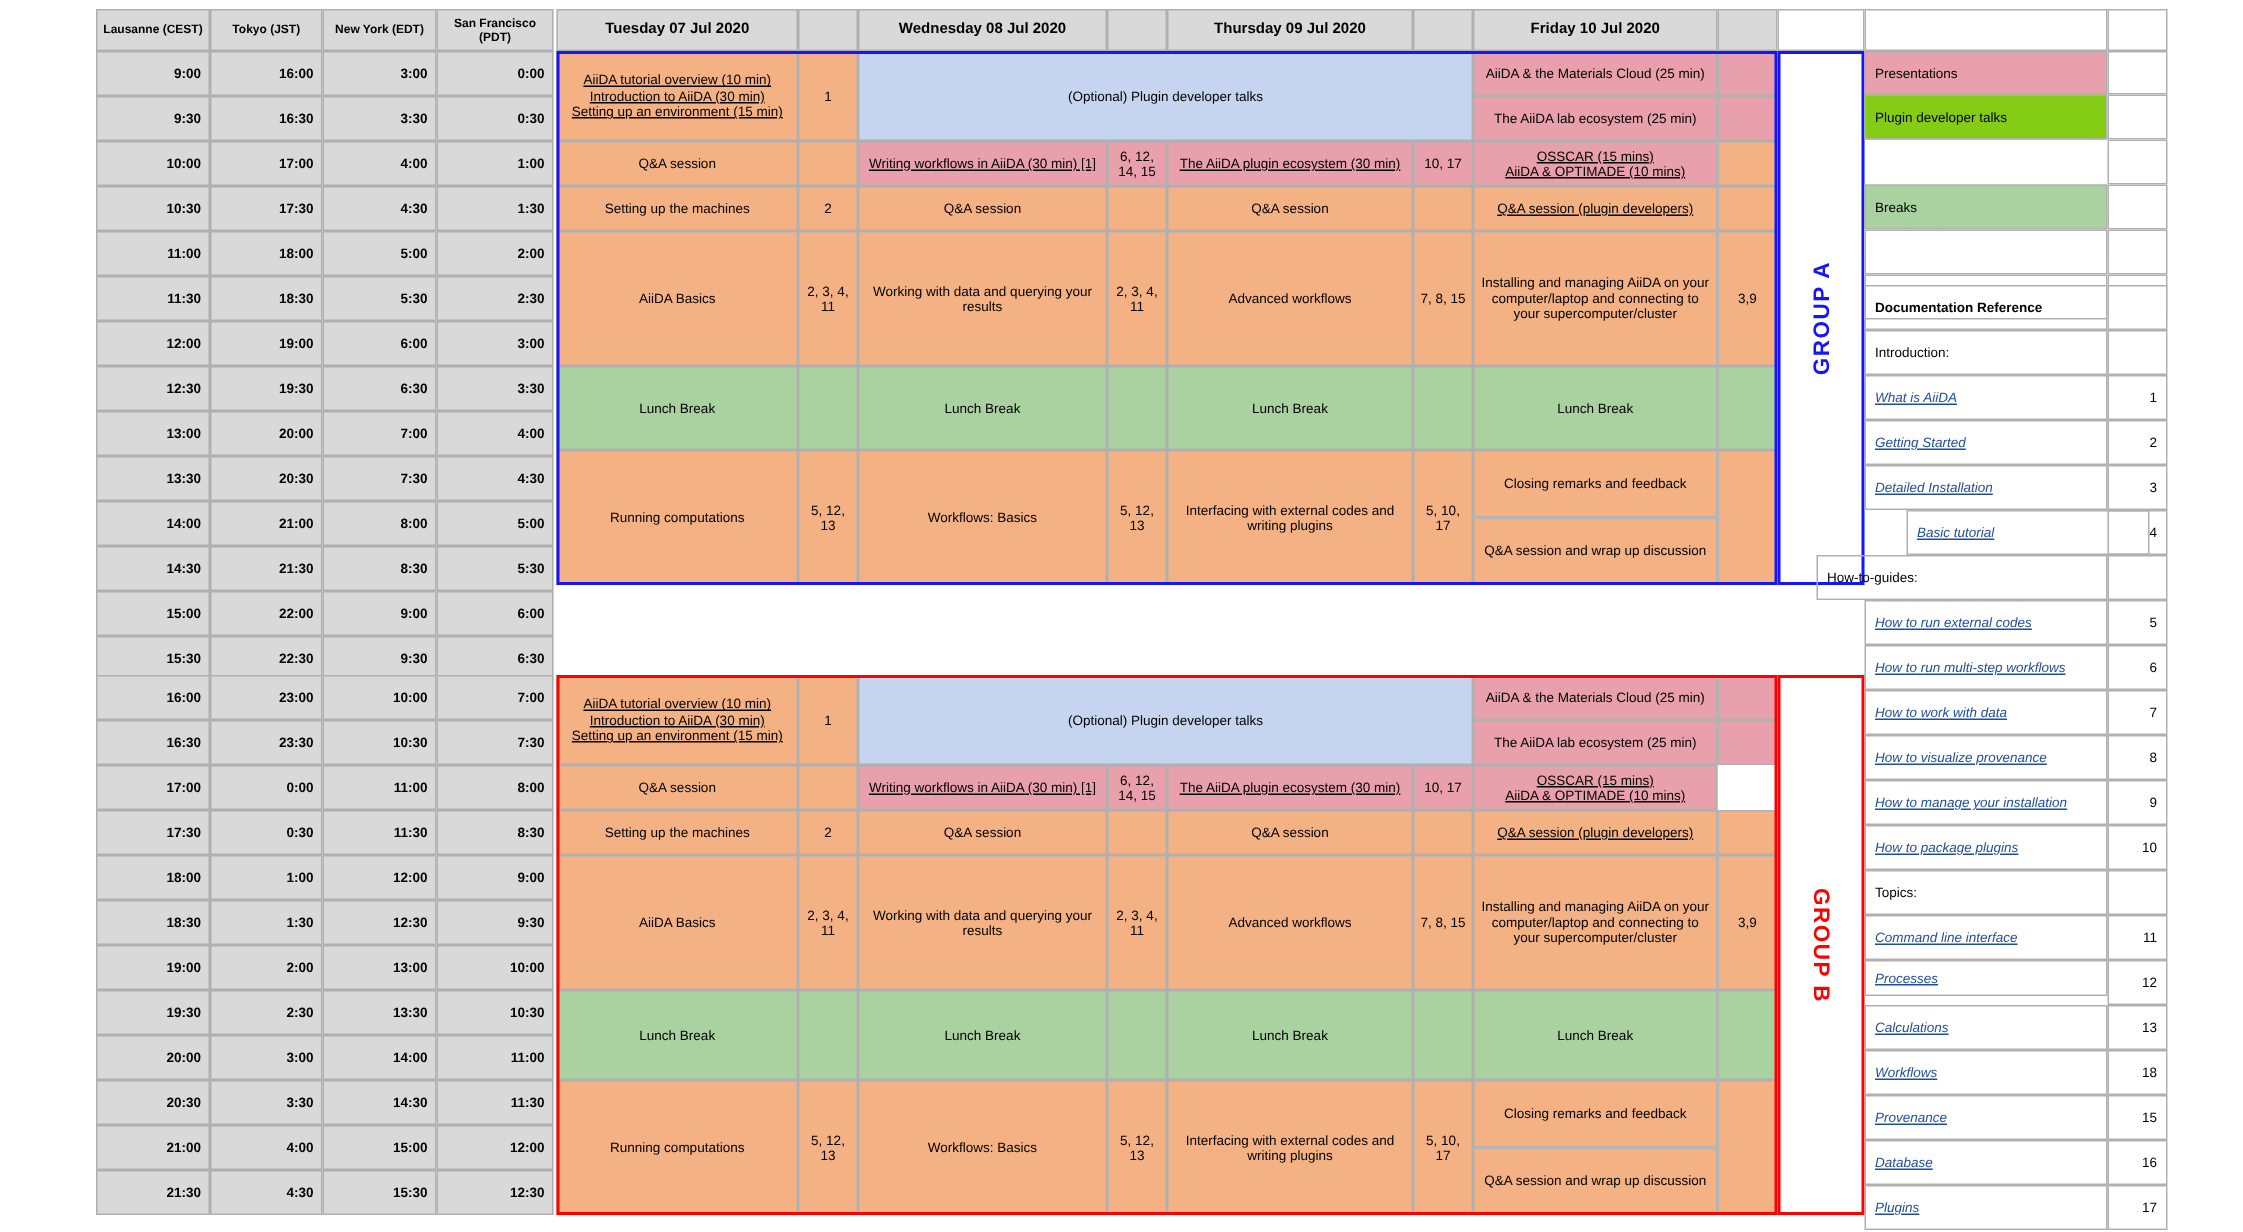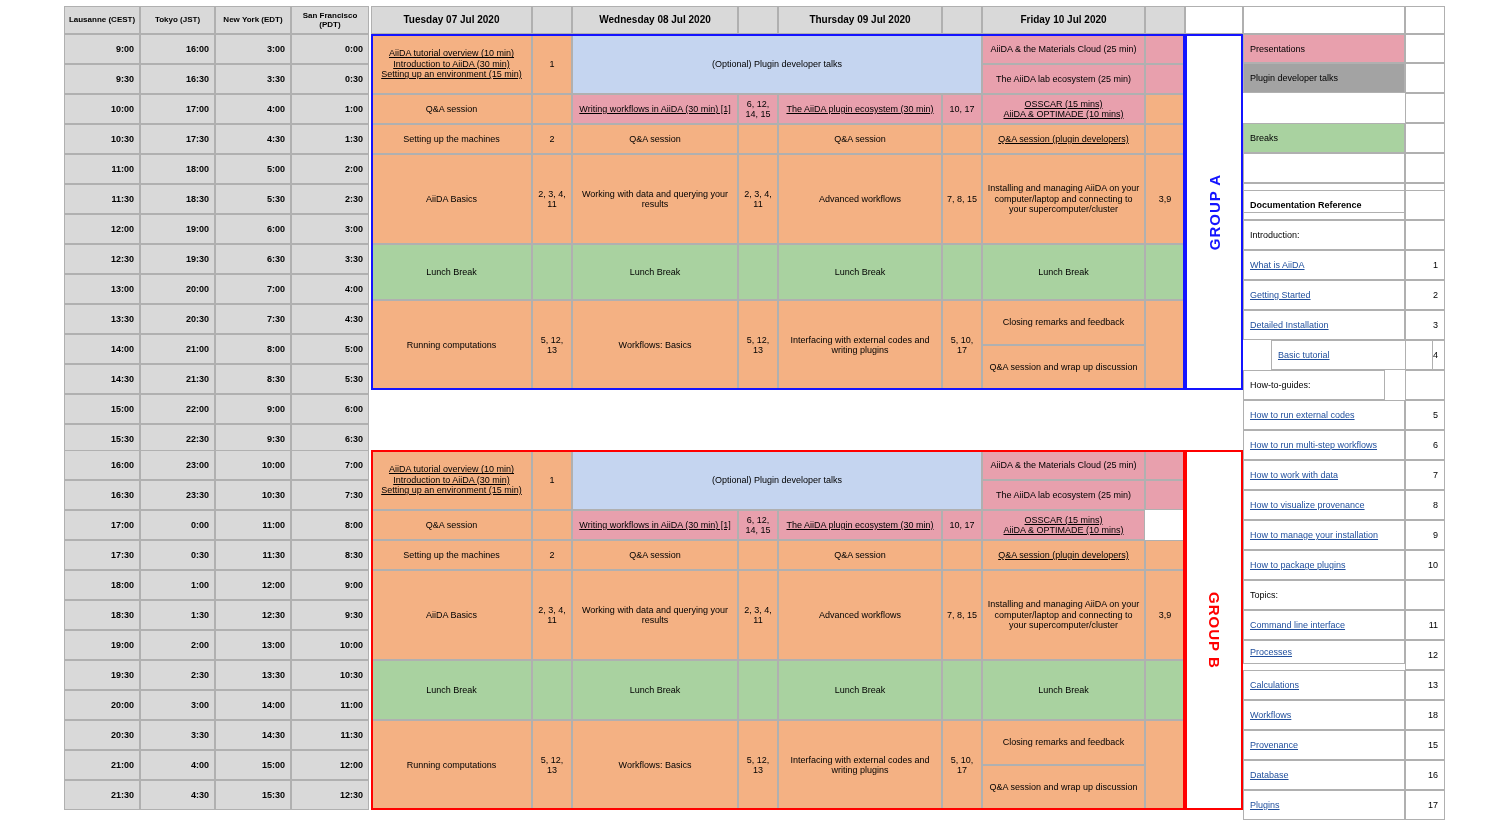--- a/index.html
+++ b/index.html
@@ -23,21 +23,21 @@
 
   .glabel{position:absolute;display:flex;align-items:center;justify-content:center;box-sizing:border-box;border:2px solid;background:#fff;}
   .glabel span{font-size:15px;font-weight:bold;letter-spacing:1px;writing-mode:vertical-rl;}
   .glabel.a{border-color:#1414ff;}
   .glabel.a span{color:#1414ff;transform:rotate(180deg);}
   .glabel.b{border-color:#ff0000;}
   .glabel.b span{color:#ff0000;}
 
   .leg{position:absolute;box-sizing:border-box;border:1px solid #b0b0b0;display:flex;align-items:center;padding-left:6px;font-size:9px;color:#000;}
   .doc{position:absolute;box-sizing:border-box;border:1px solid #b0b0b0;display:flex;align-items:center;padding-left:6px;font-size:9px;}
-  .doc.link{color:#1f4e9c;text-decoration:underline;cursor:pointer;}
+  .doc.link{color:#1f4e9c;text-decoration:underline;cursor:pointer;font-style:italic;}
   .doc.plain{color:#000;}
   .doc.bold{color:#000;font-weight:bold;}
   .docnum{position:absolute;box-sizing:border-box;border:1px solid #b0b0b0;display:flex;align-items:center;justify-content:flex-end;padding-right:6px;font-size:9px;color:#000;}
   .ml{white-space:pre-line;text-decoration:underline;}
 </style>
 </head>
 <body>
 
 <div id="page">
 
@@ -288,21 +288,21 @@
 
   <div class="groupbox group-b" style="left:371px;top:450px;width:814px;height:360px;"></div>
   <div class="glabel b" style="left:1185px;top:450px;width:58px;height:360px;">
       <span>GROUP B</span>
     </div>
 
   <div class="leg" style="left:1243px;top:34px;width:162px;height:29px;background:#e8a0ad;">
       <span>Presentations</span>
     </div>
   <div class="cell blank" style="left:1405px;top:34px;width:40px;height:29px;"></div>
-  <div class="leg" style="left:1243px;top:63px;width:162px;height:30px;background:#a3a3a3;">
+  <div class="leg" style="left:1243px;top:63px;width:162px;height:30px;background:#84cc16;">
       <span>Plugin developer talks</span>
     </div>
   <div class="cell blank" style="left:1405px;top:63px;width:40px;height:30px;"></div>
   <div class="leg" style="left:1243px;top:93px;width:162px;height:30px;background:#f4b183;margin-top:48px;">
       <span>Hands on Sessions</span>
     </div>
   <div class="cell blank" style="left:1405px;top:93px;width:40px;height:30px;"></div>
   <div class="leg" style="left:1243px;top:123px;width:162px;height:30px;background:#a9d2a0;">
       <span>Breaks</span>
     </div>
@@ -318,21 +318,21 @@
       <div class="doc plain" style="left:1243px;top:220px;width:162px;height:30px;">Introduction:</div>
       <div class="docnum" style="left:1405px;top:220px;width:40px;height:30px;"></div>
       <div class="doc link" style="left:1243px;top:250px;width:162px;height:30px;">What is AiiDA</div>
       <div class="docnum" style="left:1405px;top:250px;width:40px;height:30px;">1</div>
       <div class="doc link" style="left:1243px;top:280px;width:162px;height:30px;">Getting Started</div>
       <div class="docnum" style="left:1405px;top:280px;width:40px;height:30px;">2</div>
       <div class="doc link" style="left:1243px;top:310px;width:162px;height:30px;">Detailed Installation</div>
       <div class="docnum" style="left:1405px;top:310px;width:40px;height:30px;">3</div>
       <div class="doc link" style="left:1243px;top:340px;width:162px;height:30px;margin-left:28px;">Basic tutorial</div>
       <div class="docnum" style="left:1405px;top:340px;width:40px;height:30px;">4</div>
-      <div class="doc plain" style="left:1243px;top:370px;width:142px;height:30px;">How-to-guides:</div>
+      <div class="doc plain" style="left:1211px;top:370px;width:194px;height:30px;">How-to-guides:</div>
       <div class="docnum" style="left:1405px;top:370px;width:40px;height:30px;"></div>
       <div class="doc link" style="left:1243px;top:400px;width:162px;height:30px;">How to run external codes</div>
       <div class="docnum" style="left:1405px;top:400px;width:40px;height:30px;">5</div>
       <div class="doc link" style="left:1243px;top:430px;width:162px;height:30px;">How to run multi-step workflows</div>
       <div class="docnum" style="left:1405px;top:430px;width:40px;height:30px;">6</div>
       <div class="doc link" style="left:1243px;top:460px;width:162px;height:30px;">How to work with data</div>
       <div class="docnum" style="left:1405px;top:460px;width:40px;height:30px;">7</div>
       <div class="doc link" style="left:1243px;top:490px;width:162px;height:30px;">How to visualize provenance</div>
       <div class="docnum" style="left:1405px;top:490px;width:40px;height:30px;">8</div>
       <div class="doc link" style="left:1243px;top:520px;width:162px;height:30px;">How to manage your installation</div>

